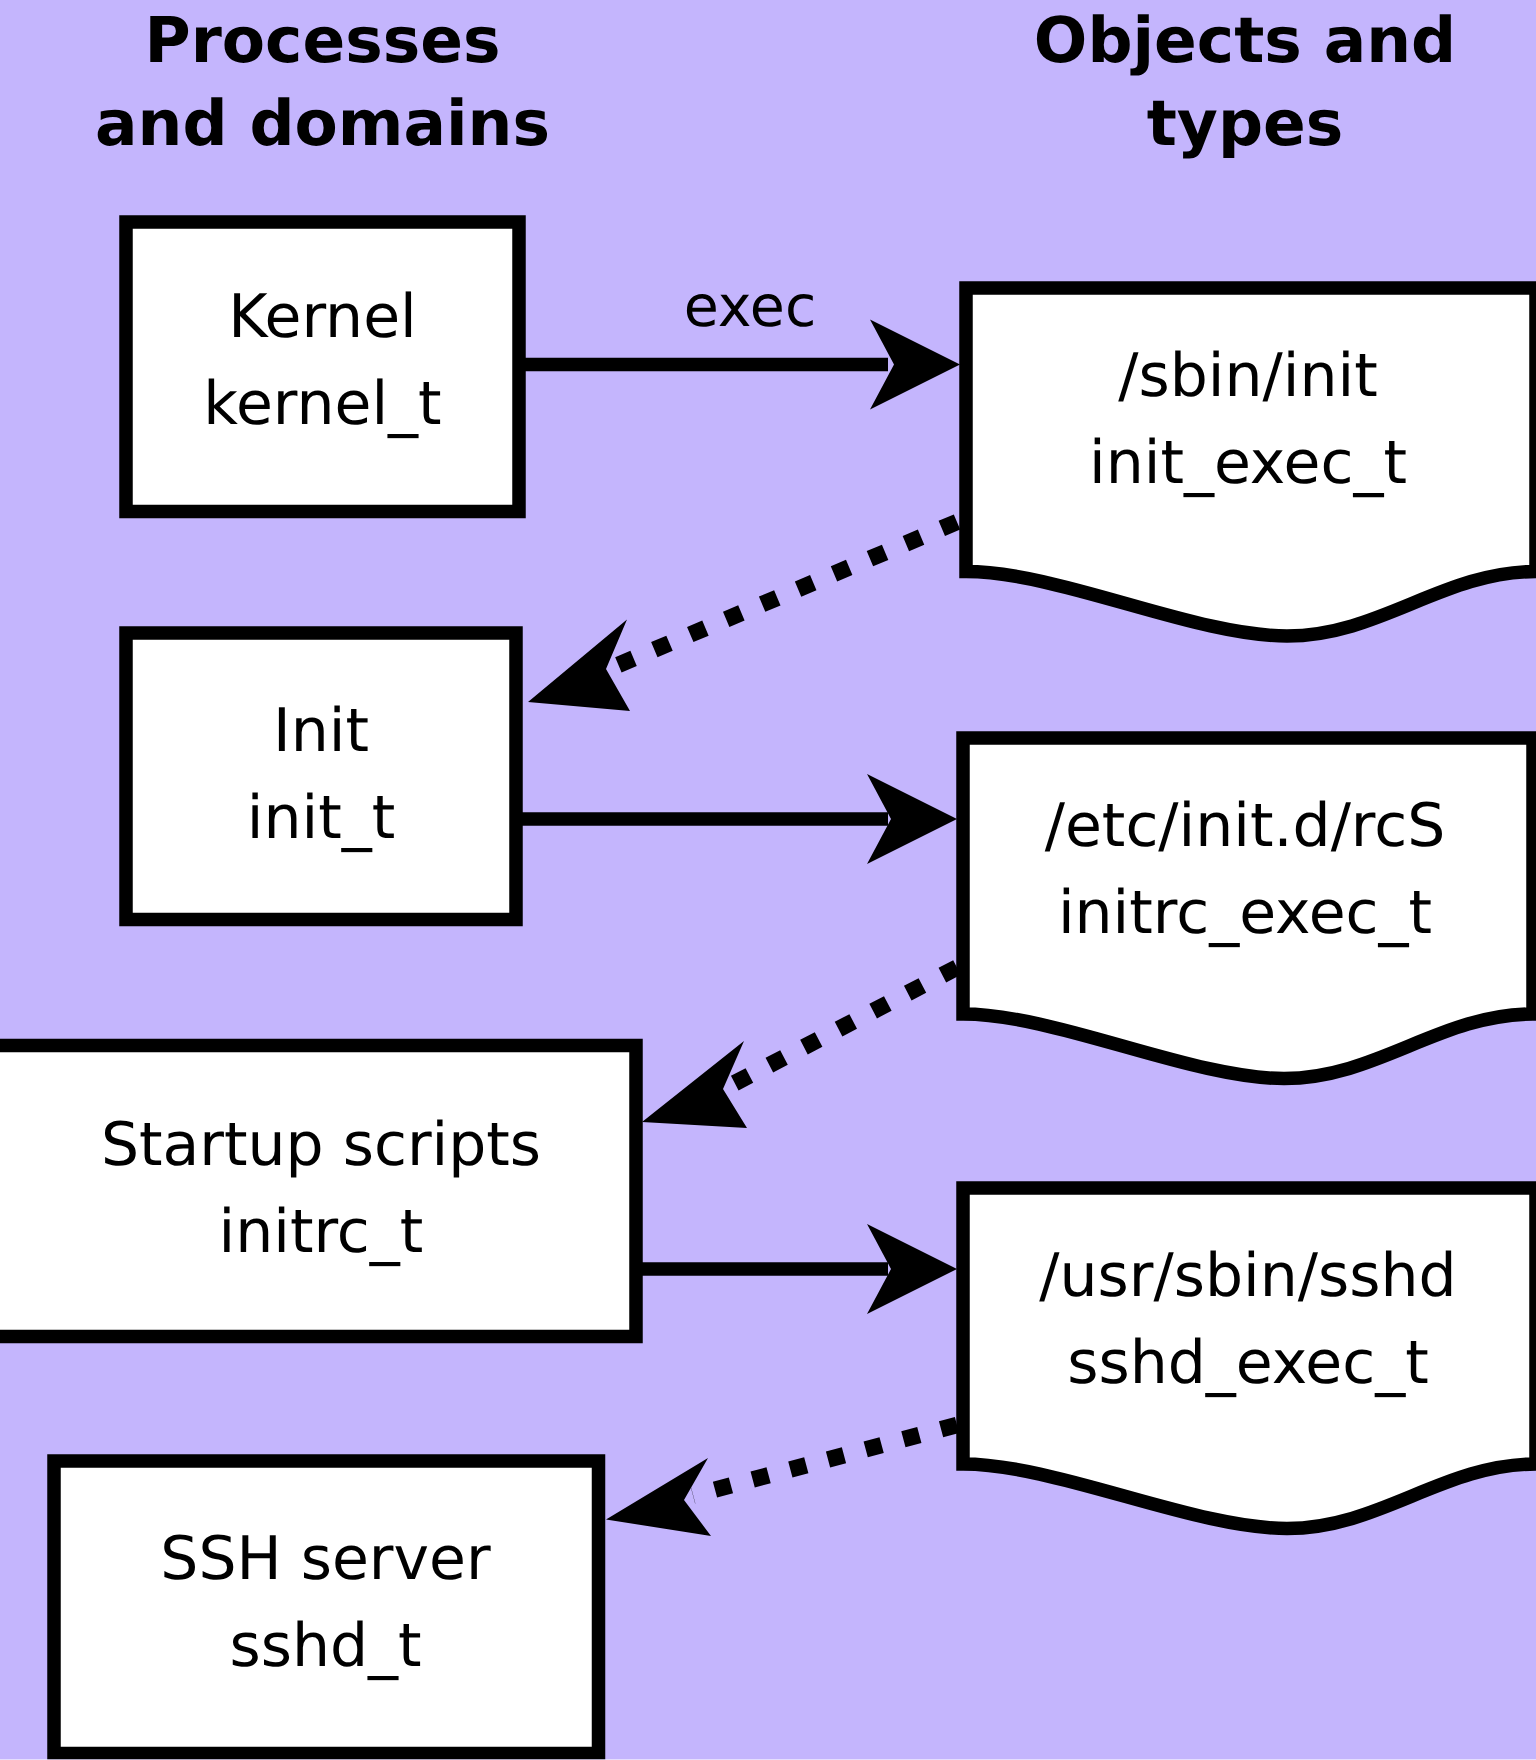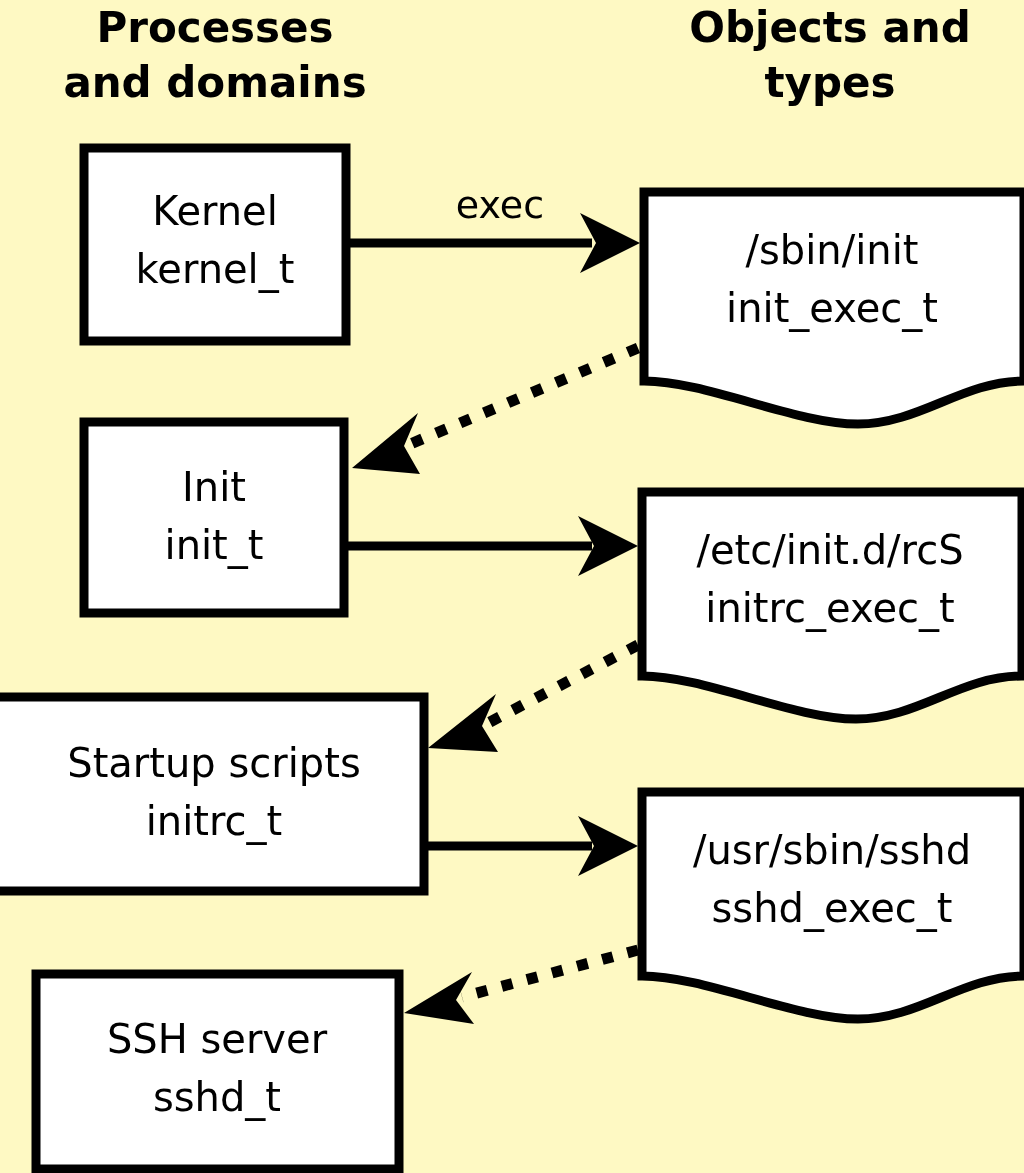--- a/index.html
+++ b/index.html
@@ -10,21 +10,21 @@
   body {
     width: 1024px;
     height: 1173px;
     font-family: "DejaVu Sans", sans-serif;
     overflow: hidden;
   }
   #diagram-root {
     position: relative;
     width: 1024px;
     height: 1173px;
-    background: #fef9c3;
+    background: #c4b5fd;
   }
   svg.canvas {
     display: block;
     width: 1024px;
     height: 1173px;
   }
   text.col-header {
     font-family: "DejaVu Sans", sans-serif;
     font-weight: bold;
     font-size: 42px;

